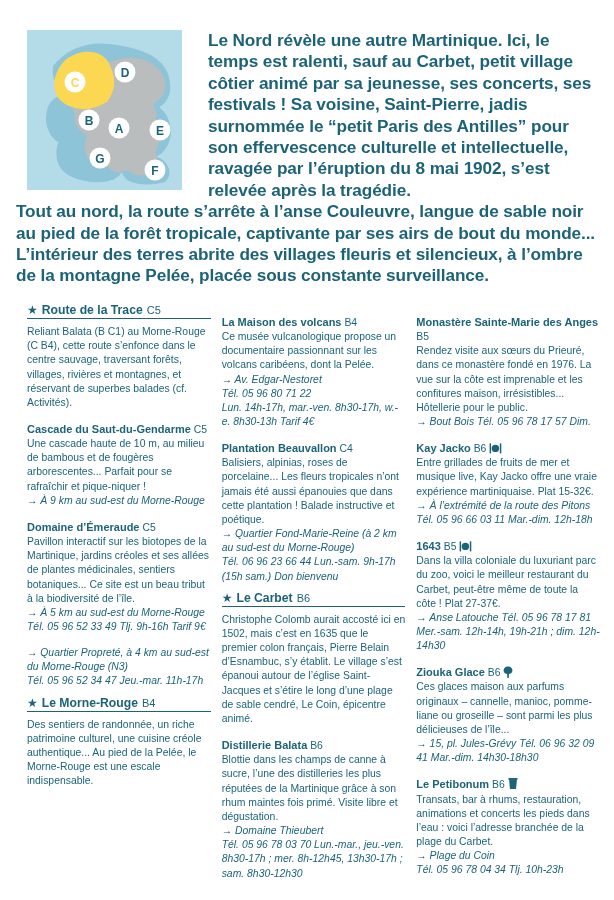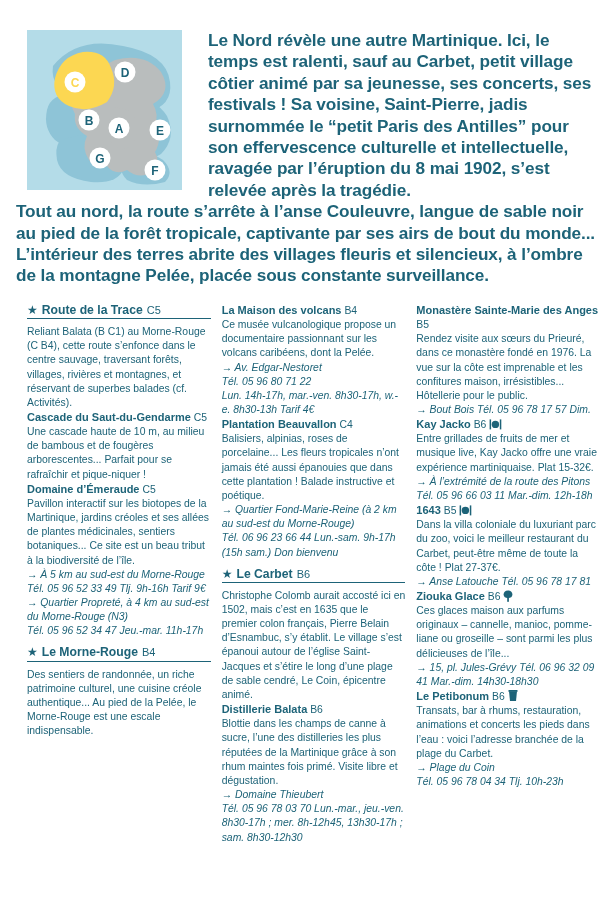--- a/index.html
+++ b/index.html
@@ -47,21 +47,21 @@
     display:flex;align-items:baseline;gap:4px;
     border-bottom:1.4px solid #1d6378;
     padding-bottom:1px;margin-bottom:6px;
     font-size:12px;
   }
   .sec-head.space-top{margin-top:7px;}
   .star{color:#1d6378;font-size:12px;line-height:1;position:relative;top:0px;}
   .sec-title{font-weight:bold;font-size:12.2px;}
   .sec-ref{font-size:11px;font-weight:normal;}
 
-  .entry{margin-top:0;}
+  .entry{margin-top:12px;}
   .entry-head{font-weight:bold;font-size:11px;display:inline;}
   .entry-ref{font-weight:normal;font-size:10.4px;}
   .body-txt{display:block;}
   .arrow-line{font-style:italic;display:block;}
   .arrow{font-style:normal;}
 
   
   .ic{display:inline-block;vertical-align:-2px;margin-left:3px;}
   .ic svg{display:block;}
 </style>
@@ -114,20 +114,21 @@
         <div>
           <div class="sec-head">
             <span class="star">★</span>
             <span class="sec-title">Route de la Trace</span>
             <span class="sec-ref">C5</span>
           </div>
           <p class="body-txt">Reliant Balata (B C1) au Morne-Rouge (C B4), cette route s’enfonce dans le centre sauvage, traversant forêts, villages, rivières et montagnes, et réservant de superbes balades (cf. Activités).</p>
         </div>
         <div class="entry">
           <p><span class="entry-head">Cascade du Saut-du-Gendarme</span> <span class="entry-ref">C5</span><br>Une cascade haute de 10 m, au milieu de bambous et de fougères arborescentes... Parfait pour se rafraîchir et pique-niquer !</p>
+          <p class="arrow-line"><span class="arrow">→</span> À 9 km au sud-est du Morne-Rouge</p>
         </div>
         <div class="entry">
           <p><span class="entry-head">Domaine d’Émeraude</span> <span class="entry-ref">C5</span><br>Pavillon interactif sur les biotopes de la Martinique, jardins créoles et ses allées de plantes médicinales, sentiers botaniques... Ce site est un beau tribut à la biodiversité de l’île.</p>
           <p class="arrow-line"><span class="arrow">→</span> À 5 km au sud-est du Morne-Rouge</p>
           <p class="arrow-line">Tél. 05 96 52 33 49 Tlj. 9h-16h Tarif 9€</p>
         </div>
         <div class="entry">
           <p class="arrow-line"><span class="arrow">→</span> Quartier Propreté, à 4 km au sud-est du Morne-Rouge (N3)</p>
           <p class="arrow-line">Tél. 05 96 52 34 47 Jeu.-mar. 11h-17h</p>
         </div>
@@ -180,20 +181,21 @@
           <p class="arrow-line"><span class="arrow">→</span> À l’extrémité de la route des Pitons</p>
           <p class="arrow-line">Tél. 05 96 66 03 11 Mar.-dim. 12h-18h</p>
         </div>
         <div class="entry">
           <p><span class="entry-head">1643</span> <span class="entry-ref">B5</span><span class="ic"><svg width="13" height="11" viewBox="0 0 13 11">
                 <rect x="0.6" y="0.4" width="1.5" height="10" fill="#1d6378"></rect>
                 <circle cx="6.4" cy="5.4" r="3.7" fill="#1d6378"></circle>
                 <rect x="10.8" y="0.4" width="1.5" height="10" fill="#1d6378"></rect>
               </svg></span><br>Dans la villa coloniale du luxuriant parc du zoo, voici le meilleur restaurant du Carbet, peut-être même de toute la côte ! Plat 27-37€.</p>
           <p class="arrow-line"><span class="arrow">→</span> Anse Latouche Tél. 05 96 78 17 81</p>
+          <p class="arrow-line">Mer.-sam. 12h-14h, 19h-21h ; dim. 12h-14h30</p>
         </div>
         <div class="entry">
           <p><span class="entry-head">Ziouka Glace</span> <span class="entry-ref">B6</span><span class="ic"><svg width="10" height="12" viewBox="0 0 10 12">
                 <path d="M5 0.4 C8 0.4 9.4 2.4 9.4 4.6 C9.4 6.8 7.6 8.2 5 8.2 C2.4 8.2 0.6 6.8 0.6 4.6 C0.6 2.4 2 0.4 5 0.4 Z" fill="#1d6378"></path>
                 <rect x="4.2" y="7.6" width="1.7" height="4.2" fill="#1d6378"></rect>
               </svg></span><br>Ces glaces maison aux parfums originaux – cannelle, manioc, pomme-liane ou groseille – sont parmi les plus délicieuses de l’île...</p>
           <p class="arrow-line"><span class="arrow">→</span> 15, pl. Jules-Grévy Tél. 06 96 32 09 41 Mar.-dim. 14h30-18h30</p>
         </div>
         <div class="entry">
           <p><span class="entry-head">Le Petibonum</span> <span class="entry-ref">B6</span><span class="ic"><svg width="10" height="12" viewBox="0 0 10 12">

